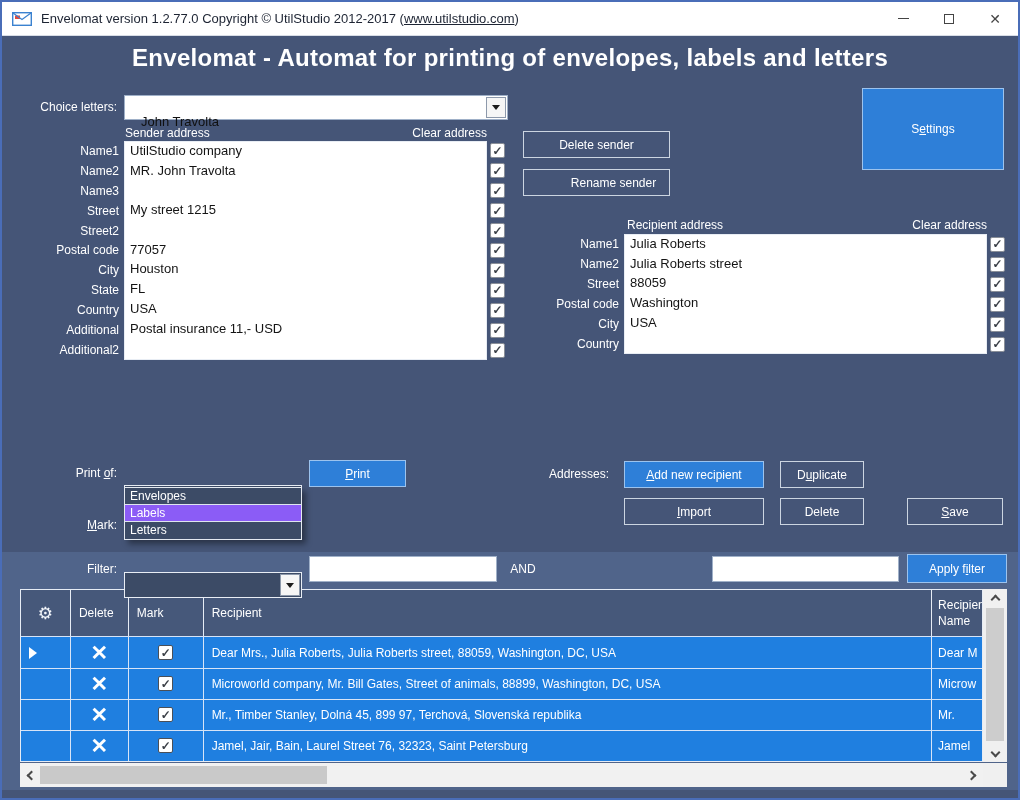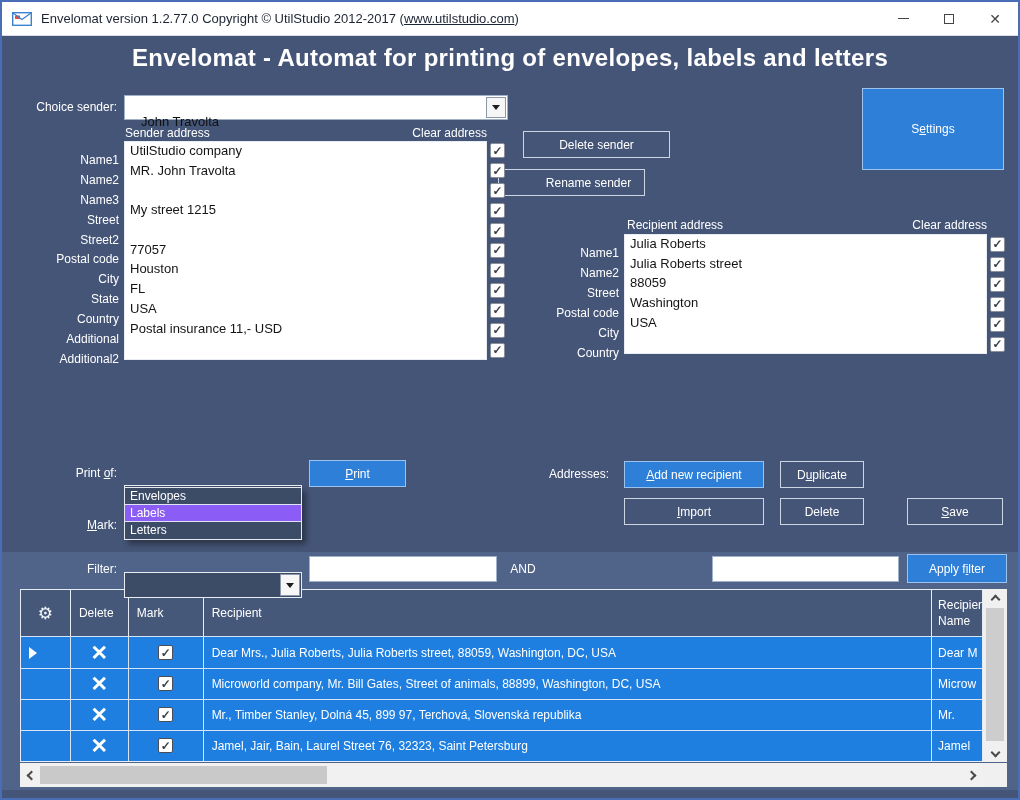--- a/index.html
+++ b/index.html
@@ -37,21 +37,21 @@
   .tri-down { width:0; height:0; border-left:4px solid transparent; border-right:4px solid transparent; border-top:5px solid #1c1c1c; }
 
   
   .btn { display:flex; align-items:center; justify-content:center; font-size:12px; color:#fff; cursor:default; }
   .btn.blue { background:#2e7fd8; border:1px solid #9cc3ee; }
   .btn.ghost { background:transparent; border:1px solid #ccd5e1; }
 
   
   .panelbox { background:#fff; border:1px solid #e8edf4; display:grid; }
   .panelbox .val { font-size:13px; color:#141414; padding-left:5px; line-height:1.45; white-space:nowrap; overflow:hidden; }
-  .labelcol { display:grid;margin-top:9px; }
+  .labelcol { display:grid; }
   .labelcol div { font-size:12px; color:#fff; text-align:right; display:flex; align-items:center; justify-content:flex-end; }
   .cbcol { display:grid; }
   .cb { width:15px; height:15px; background:#fff; border:1px solid #8a8f98; border-radius:2px; display:flex; align-items:center; justify-content:center; align-self:center; }
   .cb::after { content:"✓"; font-size:12px; font-weight:bold; color:#3a3f46; line-height:1; }
   .cb.dark-border { border-color:#4a4f57; }
 
   
   .ddlist { background:#3c4b66; border:1px solid #e4e9f0; box-shadow:4px 4px 6px rgba(0,0,0,.40); z-index:5; }
   .dditem { height:17px; line-height:17px; color:#fff; font-size:12px; padding-left:5px; border-bottom:1px solid #dfe5ee; }
   .dditem:last-child { border-bottom:none; }
@@ -113,30 +113,30 @@
       <div class="winbtn">
           <span class="glyph-close">✕</span>
         </div>
     </div>
   </div>
 
   <div class="content">
 
     <div class="abs bigtitle">Envelomat - Automat for printing of envelopes, labels and letters</div>
 
-    <div class="abs rlabel" style="left:0;top:59px;width:115px;height:25px;line-height:25px;">Choice sender:</div>
+    <div class="abs rlabel" style="left:0;top:59px;width:115px;height:25px;line-height:25px;">Choice letters:</div>
     <div class="abs combo white" style="left:122px;top:59px;width:384px;height:25px;">
       <span class="ctext">John Travolta</span>
       <span class="cbtn">
           <span class="tri-down"></span>
         </span>
     </div>
 
     <div class="abs btn ghost" style="left:521px;top:95px;width:147px;height:27px;">Delete sender</div>
-    <div class="abs btn ghost" style="left:496px;top:133px;width:147px;height:27px;padding-left:34px;">Rename sender</div>
+    <div class="abs btn ghost" style="left:521px;top:133px;width:147px;height:27px;padding-left:34px;">Rename sender</div>
     <div class="abs btn blue" style="left:860px;top:52px;width:142px;height:82px;text-align:center;">S<u>e</u>ttings</div>
 
     <div class="abs lbl" style="left:123px;top:90px;">Sender address</div>
     <div class="abs lbl" style="left:370px;top:90px;width:115px;text-align:right;">Clear address</div>
 
     <div class="abs labelcol" style="left:0;top:105px;width:117px;height:219px;grid-template-rows:repeat(11,1fr);">
       <div>Name1</div>
         <div>Name2</div>
         <div>Name3</div>
       <div>Street</div>

